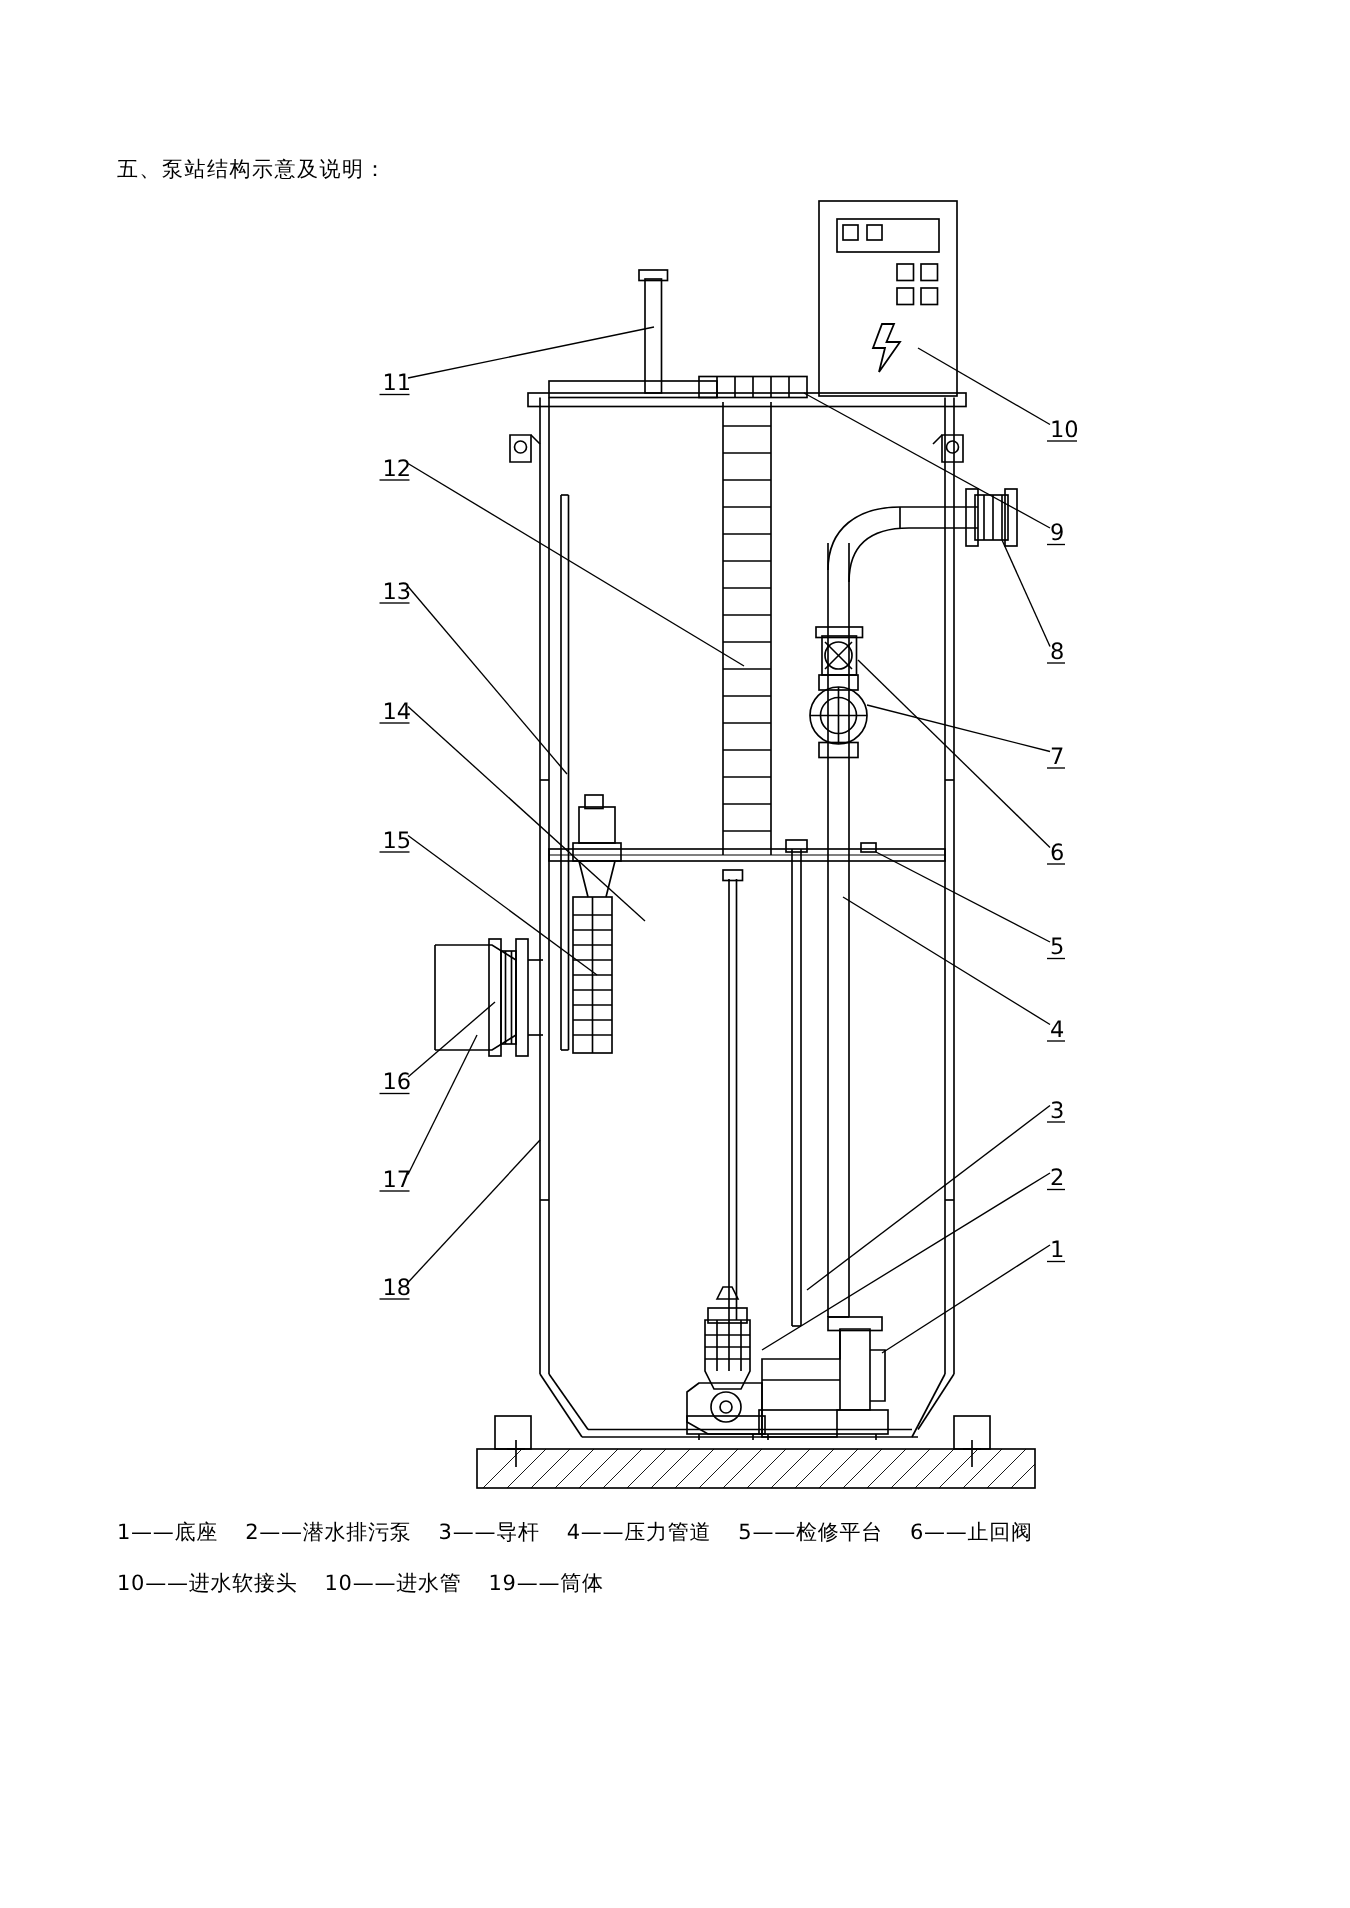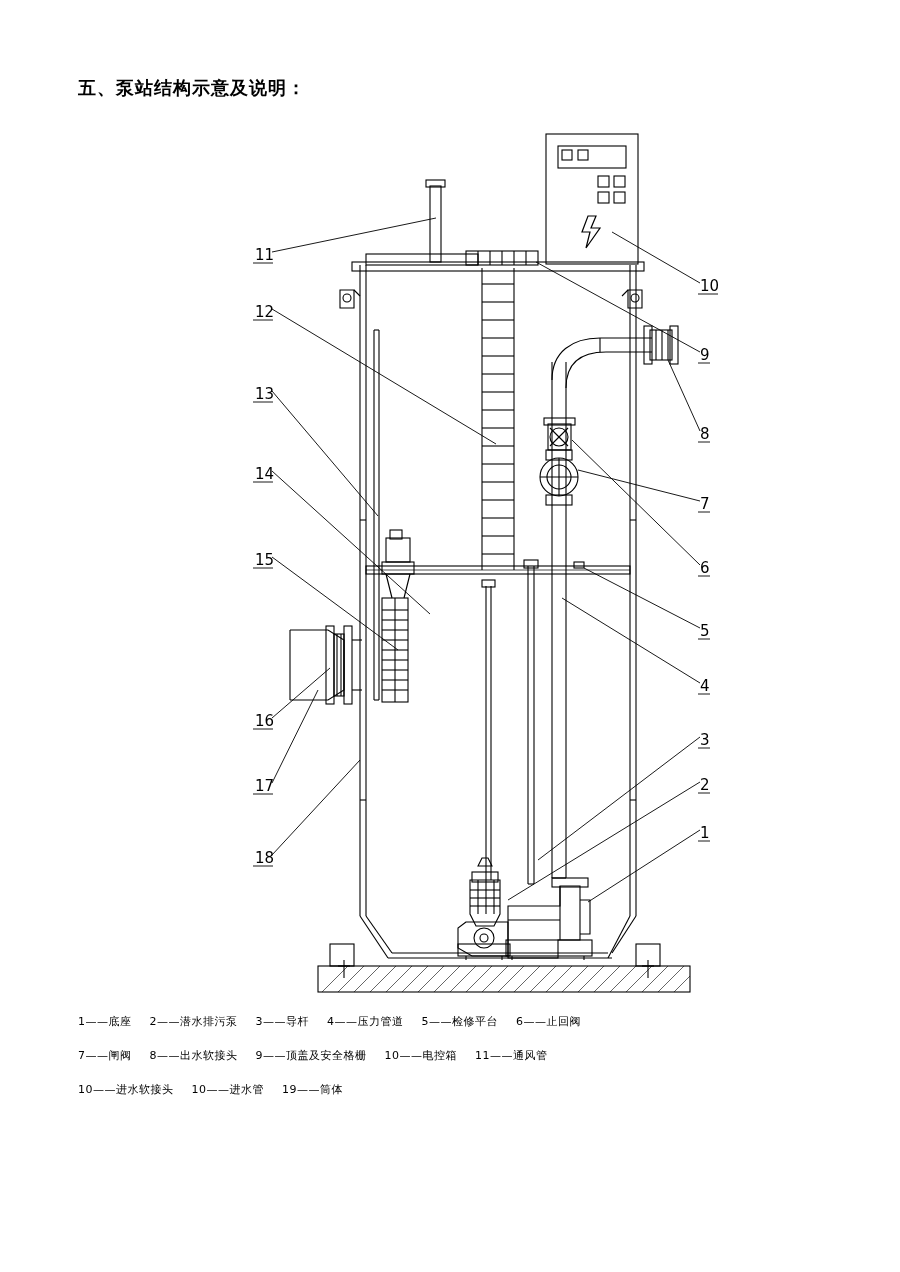--- a/index.html
+++ b/index.html
@@ -13,23 +13,23 @@
     position: relative;
     font-family: "DejaVu Sans", "Liberation Sans", sans-serif;
     color: #000;
     overflow: hidden;
   }
 
   
   #heading {
     position: absolute;
     left: 78px;
-    top: 76px;
-    font-size: 18px;
-    font-weight: bold;
+    top: 104px;
+    font-size: 14px;
+    font-weight: normal;
     letter-spacing: 1px;
     white-space: nowrap;
   }
 
   
   #drawing {
     position: absolute;
     left: 0;
     top: 0;
     width: 900px;
@@ -37,21 +37,21 @@
   }
 
   
   #legend {
     position: absolute;
     left: 78px;
     top: 1005px;
     width: 760px;
   }
   .legend-line {
-    font-size: 11px;
+    font-size: 14px;
     line-height: 34px;
     white-space: nowrap;
     letter-spacing: 0.5px;
   }
   .legend-item {
     display: inline;
   }
   .legend-gap {
     display: inline-block;
     width: 18px;
@@ -370,15 +370,14 @@
       <line x1="253" y1="568" x2="273" y2="568"></line>
       <line x1="253" y1="729" x2="273" y2="729"></line>
       <line x1="253" y1="794" x2="273" y2="794"></line>
       <line x1="253" y1="866" x2="273" y2="866"></line>
     </g>
   </g>
 </svg>
 
 <div id="legend">
   <div class="legend-line" id="legend-row-0"><span class="legend-item">1——底座</span><span class="legend-gap"></span><span class="legend-item">2——潜水排污泵</span><span class="legend-gap"></span><span class="legend-item">3——导杆</span><span class="legend-gap"></span><span class="legend-item">4——压力管道</span><span class="legend-gap"></span><span class="legend-item">5——检修平台</span><span class="legend-gap"></span><span class="legend-item">6——止回阀</span></div>
-  <div class="legend-line" id="legend-row-1"><span class="legend-item">7——闸阀</span><span class="legend-gap"></span><span class="legend-item">8——出水软接头</span><span class="legend-gap"></span><span class="legend-item">9——顶盖及安全格栅</span><span class="legend-gap"></span><span class="legend-item">10——电控箱</span><span class="legend-gap"></span><span class="legend-item">11——通风管</span></div>
   <div class="legend-line" id="legend-row-3"><span class="legend-item">10——进水软接头</span><span class="legend-gap"></span><span class="legend-item">10——进水管</span><span class="legend-gap"></span><span class="legend-item">19——筒体</span></div>
 </div>
 
 </body></html>

